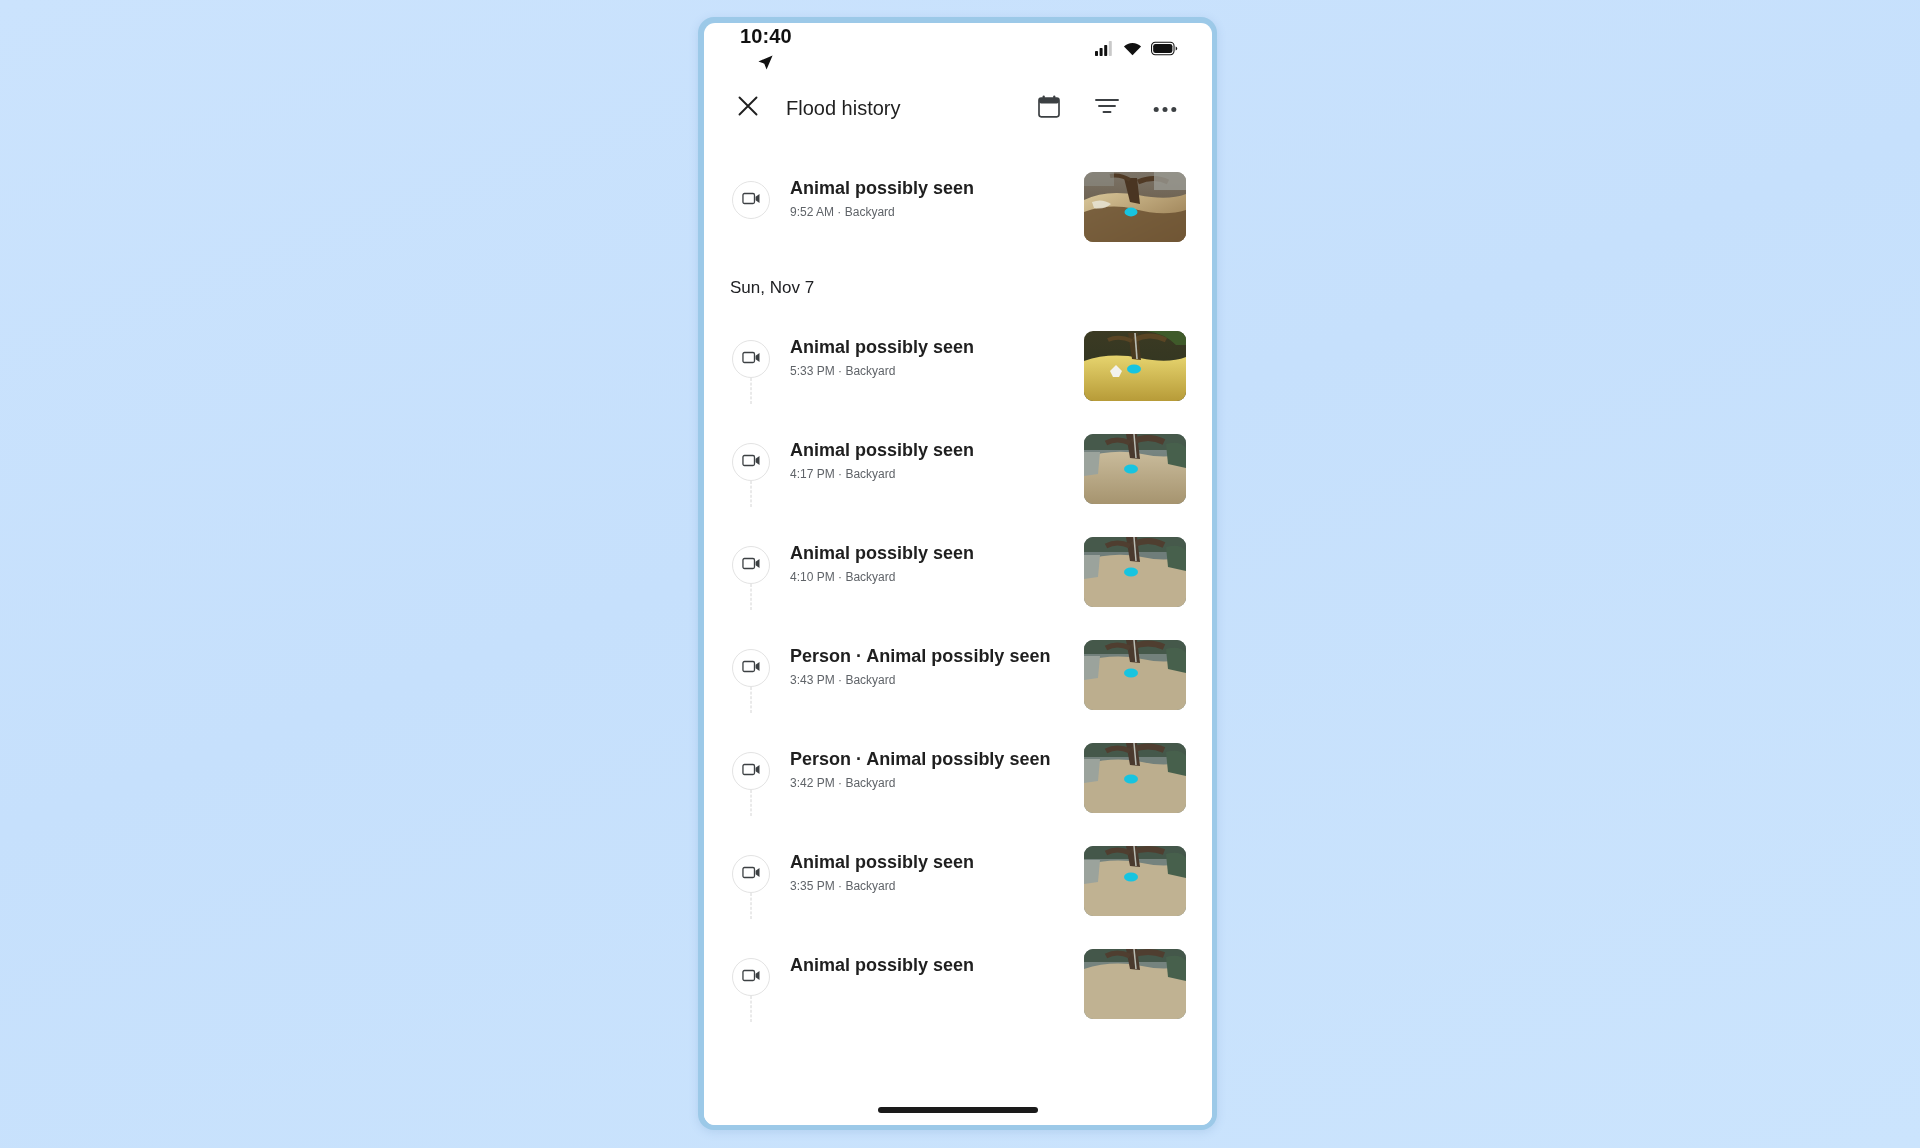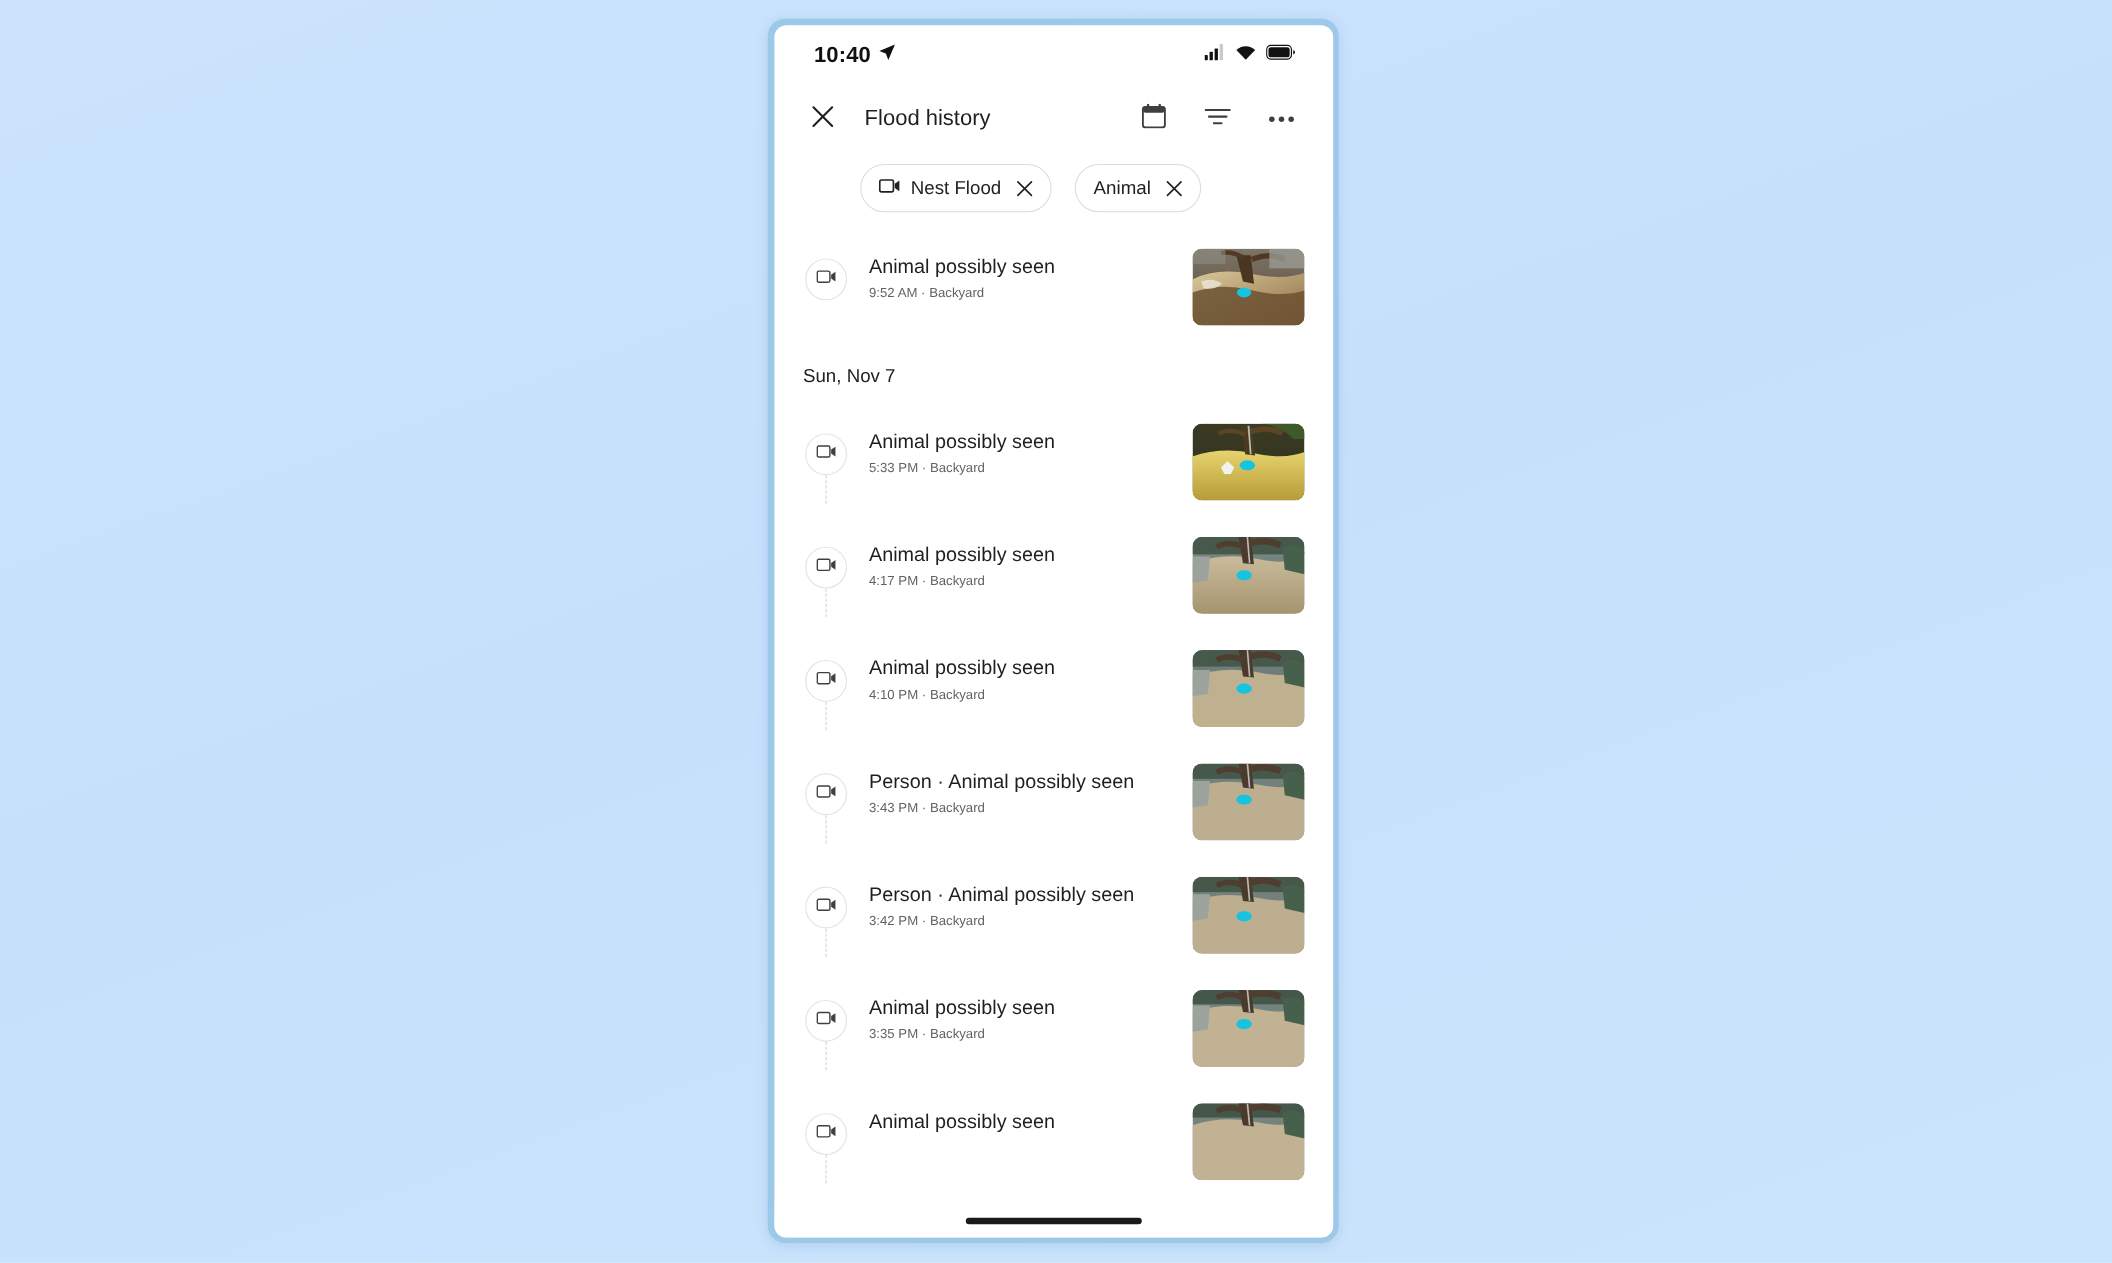--- a/index.html
+++ b/index.html
@@ -32,21 +32,21 @@
   }
 
   
   #status-bar {
     height: 54px;
     display: flex; align-items: center;
     justify-content: space-between;
     padding: 0 34px 0 36px;
   }
   #status-left {
-    display: flex; align-items: center; gap: 6px;
+    display: flex; align-items: center; gap: 6px; flex-direction: column;
   }
   #status-time {
     font-size: 20px; font-weight: 700;
     color: #111; letter-spacing: .1px;
   }
   .loc-arrow { display: block; }
   #status-right { display: flex; align-items: center; gap: 9px; }
 
   
   #app-bar {
@@ -139,21 +139,21 @@
     border-left: 1px dashed #d4d4d4;
     z-index: 1;
   }
   .event-text {
     flex: 1 1 auto;
     padding-top: 14px;
     padding-left: 18px;
     min-width: 0;
   }
   .event-title {
-    font-size: 18px; font-weight: 400;
+    font-size: 18px; font-weight: 700;
     color: #1f1f1f; line-height: 1.3;
     white-space: nowrap;
   }
   .event-sub {
     font-size: 12px; color: #5f6368;
     margin-top: 5px; line-height: 1.3;
     white-space: nowrap;
   }
   .thumb {
     flex: 0 0 auto;
@@ -268,44 +268,20 @@
             <svg width="24" height="7" viewBox="0 0 24 7">
               <circle cx="3.2" cy="3.5" r="2.5" fill="#3c4043"></circle>
               <circle cx="12" cy="3.5" r="2.5" fill="#3c4043"></circle>
               <circle cx="20.8" cy="3.5" r="2.5" fill="#3c4043"></circle>
             </svg>
           </span>
         </div>
       </div>
     </div>
 
-    <div id="chip-row">
-      <div class="chip">
-        <span>
-          <svg width="20" height="14" viewBox="0 0 20 14">
-            <rect x="0.8" y="1.6" width="12.4" height="10.8" rx="1.6" fill="none" stroke="#202124" stroke-width="1.5"></rect>
-            <path d="M14.4 5.1 18.6 2.2v9.6l-4.2-2.9z" fill="#202124"></path>
-          </svg>
-        </span>
-        <span class="chip-label">Nest Flood</span>
-        <span class="chip-x">
-          <svg width="15" height="15" viewBox="0 0 16 16">
-            <path d="M1.4 1.4 14.6 14.6M14.6 1.4 1.4 14.6" stroke="#202124" stroke-width="1.6" stroke-linecap="round"></path>
-          </svg>
-        </span>
-      </div>
-      <div class="chip">
-        <span class="chip-label">Animal</span>
-        <span class="chip-x">
-          <svg width="15" height="15" viewBox="0 0 16 16">
-            <path d="M1.4 1.4 14.6 14.6M14.6 1.4 1.4 14.6" stroke="#202124" stroke-width="1.6" stroke-linecap="round"></path>
-          </svg>
-        </span>
-      </div>
-    </div>
 
     <div id="history-list">
 
       <div class="event-group" id="section-1">
 
         <div class="event-row">
           <div class="rail">
             <div class="rail-circle">
               <span>
                 <svg width="19" height="13" viewBox="0 0 20 14">

